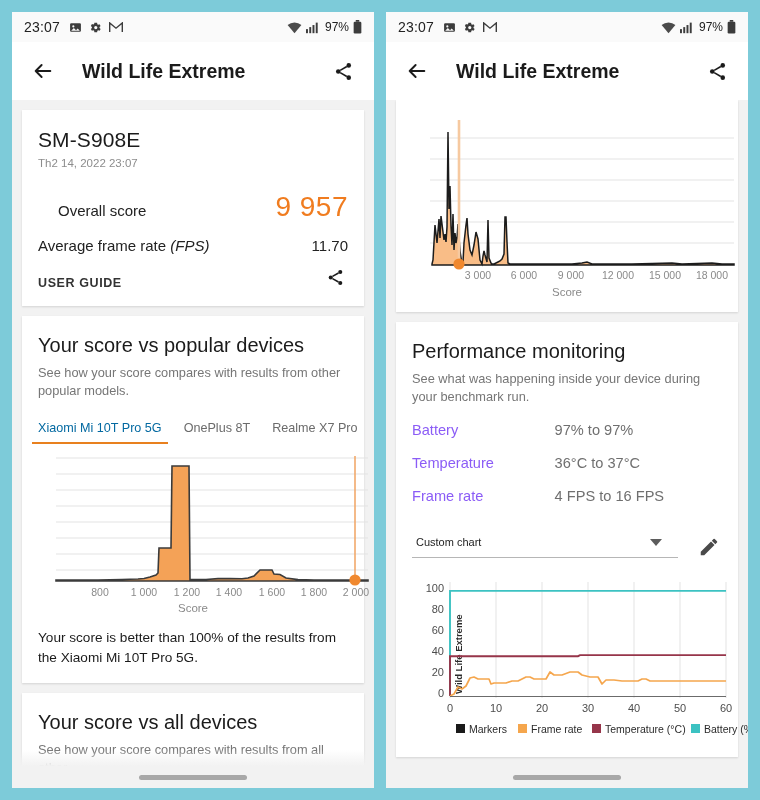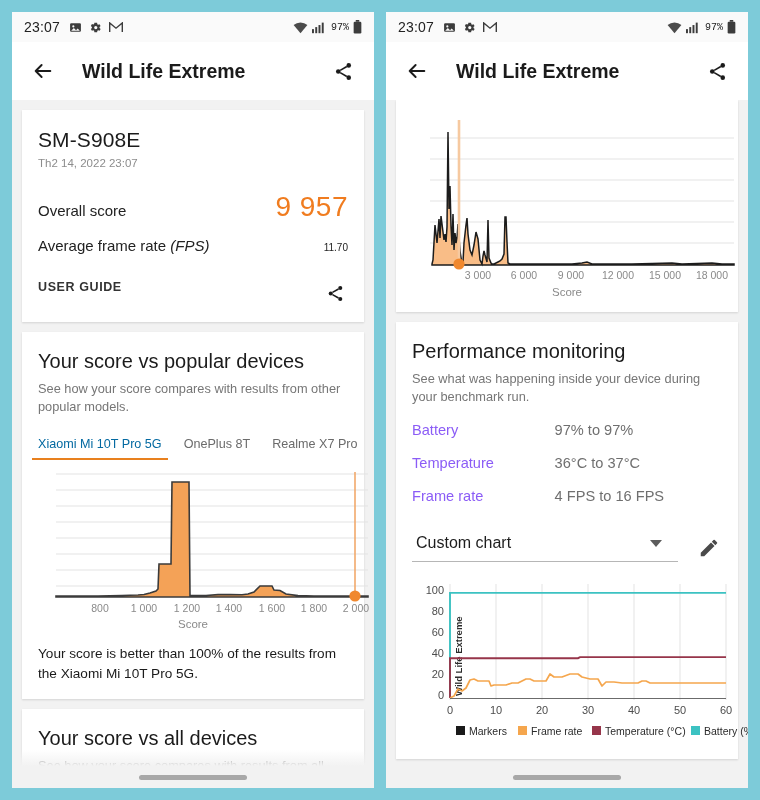--- a/index.html
+++ b/index.html
@@ -35,21 +35,21 @@
     align-items: center;
     padding: 0 12px;
     flex: 0 0 auto;
     color: #222;
     justify-content: center;
   }
   .sb-time { font-size: 14px; font-weight: 500; letter-spacing: .2px; }
   .sb-left-icons { display: flex; align-items: center; gap: 7px; margin-left: 9px; }
   .sb-spacer { flex: 1 1 auto; }
   .sb-right { display: flex; align-items: center; gap: 4px; }
-  .sb-batt-text { font-size: 10px; font-weight: 500; margin-left: 2px; font-family: Liberation Mono, monospace; }
+  .sb-batt-text { font-size: 12px; font-weight: 500; margin-left: 2px; }
   .ic { display: block; }
 
   
   .appbar {
     height: 58px;
     background: #ffffff;
     display: flex;
     align-items: center;
     padding: 0 18px;
     flex: 0 0 auto;
@@ -78,33 +78,34 @@
     box-shadow: 0 1px 2px rgba(0,0,0,.13);
   }
   .card.tight { padding-bottom: 14px; }
 
   
   .device-name { font-size: 21px; color: #1b1b1b; font-weight: 400; letter-spacing: .1px; }
   .device-date { font-size: 11.5px; color: #8c8c8c; margin-top: 5px; }
   .score-row {
     display: flex; align-items: baseline; justify-content: space-between;
     margin-top: 22px;
+    margin-left: 20px;
   }
   .score-label { font-size: 15px; color: #222; }
   .score-value { font-size: 28px; color: #f07c1f; font-weight: 400; letter-spacing: .5px; }
   .fps-row {
     display: flex; align-items: baseline; justify-content: space-between;
     margin-top: 14px;
   }
   .fps-label { font-size: 15px; color: #222; }
   .fps-label i { font-style: italic; }
-  .fps-value { font-size: 10px; color: #222; }
+  .fps-value { font-size: 15px; color: #222; }
   .guide-row {
-    display: flex; align-items: flex-start; justify-content: space-between;
-    margin-top: 26px;
+    display: flex; align-items: flex-end; justify-content: space-between;
+    margin-top: 10px;
   }
   .guide-label { font-size: 12.5px; font-weight: 700; color: #333; letter-spacing: .6px; }
 
   
   .sec-title { font-size: 20px; color: #1b1b1b; font-weight: 400; }
   .sec-sub { font-size: 12.8px; color: #767676; margin-top: 7px; line-height: 1.38; }
 
   
   .tabs { display: flex; gap: 22px; margin-top: 22px; }
   .tab { font-size: 12.6px; color: #6b6b6b; padding-bottom: 9px; position: relative; cursor: pointer; white-space: nowrap; }
@@ -122,21 +123,21 @@
   .pm-val { color: #6f6f6f; }
 
   .select-row { display: flex; align-items: center; margin-top: 30px; gap: 18px; }
   .select {
     flex: 1 1 auto;
     border-bottom: 1.4px solid #b6b6b6;
     padding: 0 4px 9px 4px;
     display: flex; align-items: center; justify-content: space-between;
     cursor: pointer;
   }
-  .select-val { font-size: 16px; color: #1d1d1d; }
+  .select-val { font-size: 11px; color: #1d1d1d; }
   .caret { width: 0; height: 0; border-left: 6px solid transparent; border-right: 6px solid transparent; border-top: 7px solid #5c5c5c; margin-right: 12px; }
 
   svg { display: block; }
   .chart-wrap { margin-top: 6px; }
   .axis-caption { text-align: center; font-size: 11.5px; color: #8a8a8a; }
 
   
   .gesture {
     position: absolute; left: 0; right: 0; bottom: 0;
     height: 22px; background: #f2f2f2;

